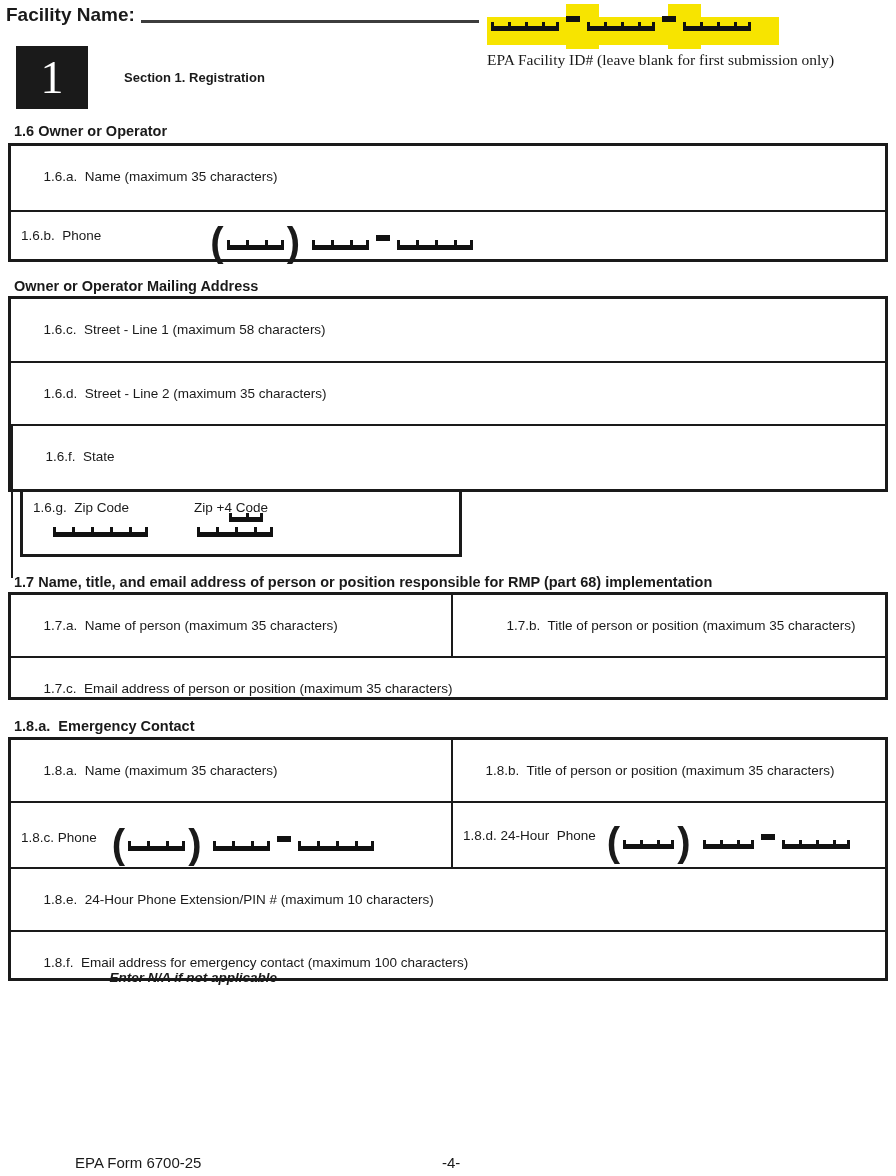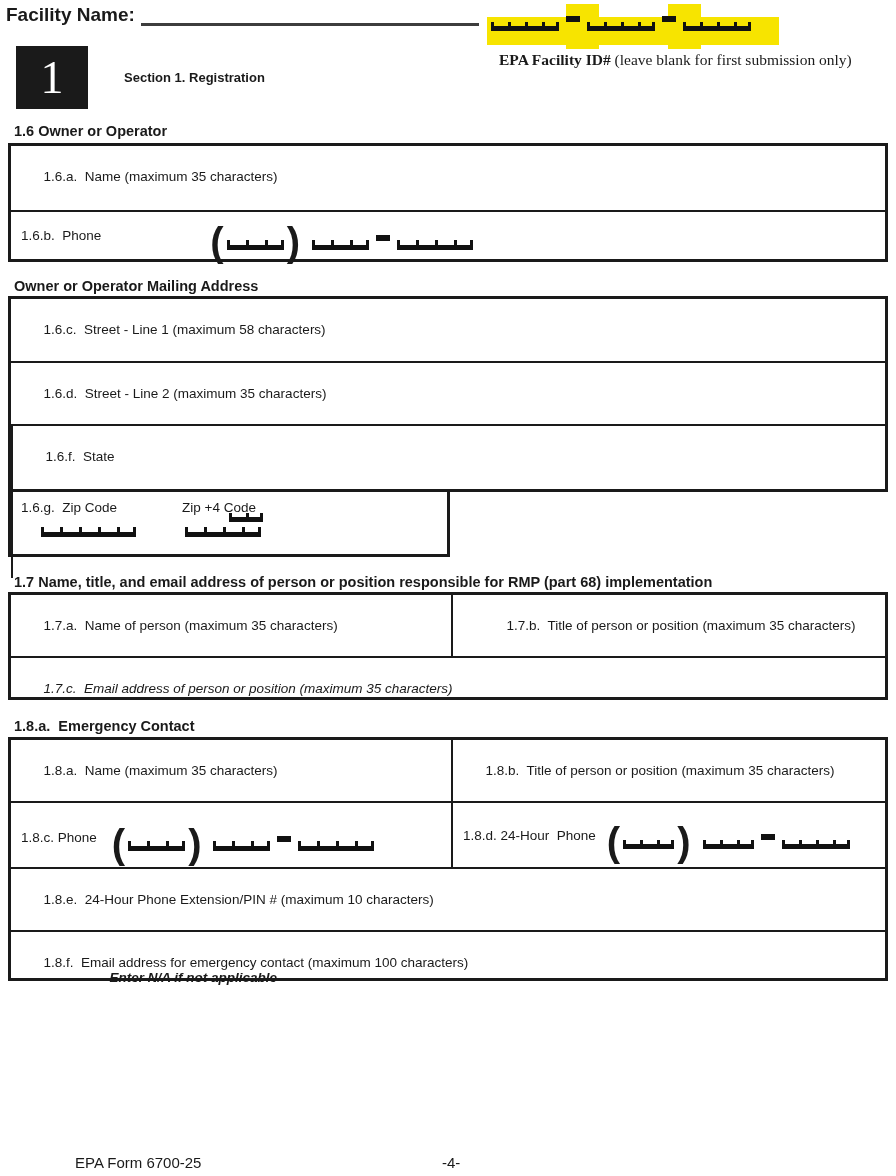--- a/index.html
+++ b/index.html
@@ -6,32 +6,32 @@
   html, body { width: 896px; height: 1176px; }
   body {
     position: relative;
     background: #ffffff;
     font-family: "Liberation Sans", sans-serif;
     color: #1a1a1a;
     overflow: hidden;
   }
 
   
-  .facility-row { position: absolute; left: 6px; top: 4px; display: flex; align-items: flex-end; }
+  .facility-row { position: absolute; left: 6px; top: 4px; display: flex; }
   .facility-label { font-size: 19px; font-weight: bold; letter-spacing: 0; }
   .facility-line { width: 338px; height: 19px; border-bottom: 3px solid #3d3d3d; margin-left: 6px; }
 
   .epa-block { position: absolute; left: 487px; top: 2px; width: 395px; height: 72px; }
   .hl { position: absolute; background: #F7E400; }
   .hl-main { left: 0; top: 15px; width: 292px; height: 28px; }
   .hl-tab1 { left: 79px; top: 2px; width: 33px; height: 45px; }
   .hl-tab2 { left: 181px; top: 2px; width: 33px; height: 45px; }
   .epa-comb-row { position: absolute; left: 4px; top: 14px; display: flex; align-items: flex-end; }
   .epa-caption { position: absolute; left: 0; top: 49px; font-family: "Liberation Serif", serif; font-size: 15.5px; white-space: nowrap; }
-  .epa-caption b { font-weight: bold; margin-left: 12px; }
+  .epa-caption b { font-weight: normal; }
 
   
   .comb { display: inline-flex; align-items: flex-end; }
   .comb .cell { width: 19px; height: 10px; border-left: 3px solid #111; border-bottom: 5px solid #111; }
   .comb .cell:last-child { border-right: 3px solid #111; }
   .comb.small .cell { width: 17px; height: 9px; }
   .comb-dash { width: 14px; height: 6px; background: #111; align-self: flex-end; margin: 0 7px 9px 7px; }
 
   
   .phone-unit { display: inline-flex; align-items: flex-end; }
@@ -47,21 +47,21 @@
   .hd { position: absolute; left: 14px; font-size: 14.5px; font-weight: bold; white-space: pre-wrap; }
 
   
   .tbl { position: absolute; left: 8px; width: 880px; border: 3px solid #1a1a1a; display: flex; flex-direction: column; }
   .trow { display: flex; width: 100%; }
   .trow + .trow { border-top: 2px solid #1a1a1a; }
   .tcell { padding: 8px 10px; font-size: 13.5px; white-space: pre-wrap; }
   .cell-r { border-left: 2px solid #1a1a1a; }
   .lbl { font-size: 13.5px; white-space: pre-wrap; }
 
-  .zip-box { position: absolute; left: 8px; width: 442px; border: 3px solid #1a1a1a; border-top: none; }
+  .zip-box { position: absolute; left: 20px; width: 442px; border: 3px solid #1a1a1a; border-top: none; }
 
   .flex-center { display: flex; align-items: center; }
 
   
   .footer-item { position: absolute; font-size: 15px; }
 </style>
 </head>
 <body>
 
 <div class="facility-row">
@@ -179,21 +179,21 @@
 <div class="tbl" style="top:592px; height:108px;">
   <div class="trow" style="flex:0 0 60px;">
     <div class="tcell" style="flex:0 0 440px;">
       <span class="lbl">1.7.a.  Name of person (maximum 35 characters)</span>
     </div>
     <div class="tcell cell-r" style="flex:1;padding-left:31px;">
       <span class="lbl">1.7.b.  Title of person or position (maximum 35 characters)</span>
     </div>
   </div>
   <div class="trow" style="flex:1;">
-    <div class="tcell" style="flex:1;font-style:italic;">
+    <div class="tcell" style="flex:1;">
       <span class="lbl">1.7.c.  Email address of person or position (maximum 35 characters)</span>
     </div>
   </div>
 </div>
 
 <div class="hd" style="top:718px; left:14px;">1.8.a.  Emergency Contact</div>
 
 <div class="tbl" style="top:737px; height:244px;">
   <div class="trow" style="flex:0 0 61px;">
     <div class="tcell" style="flex:0 0 440px;">

